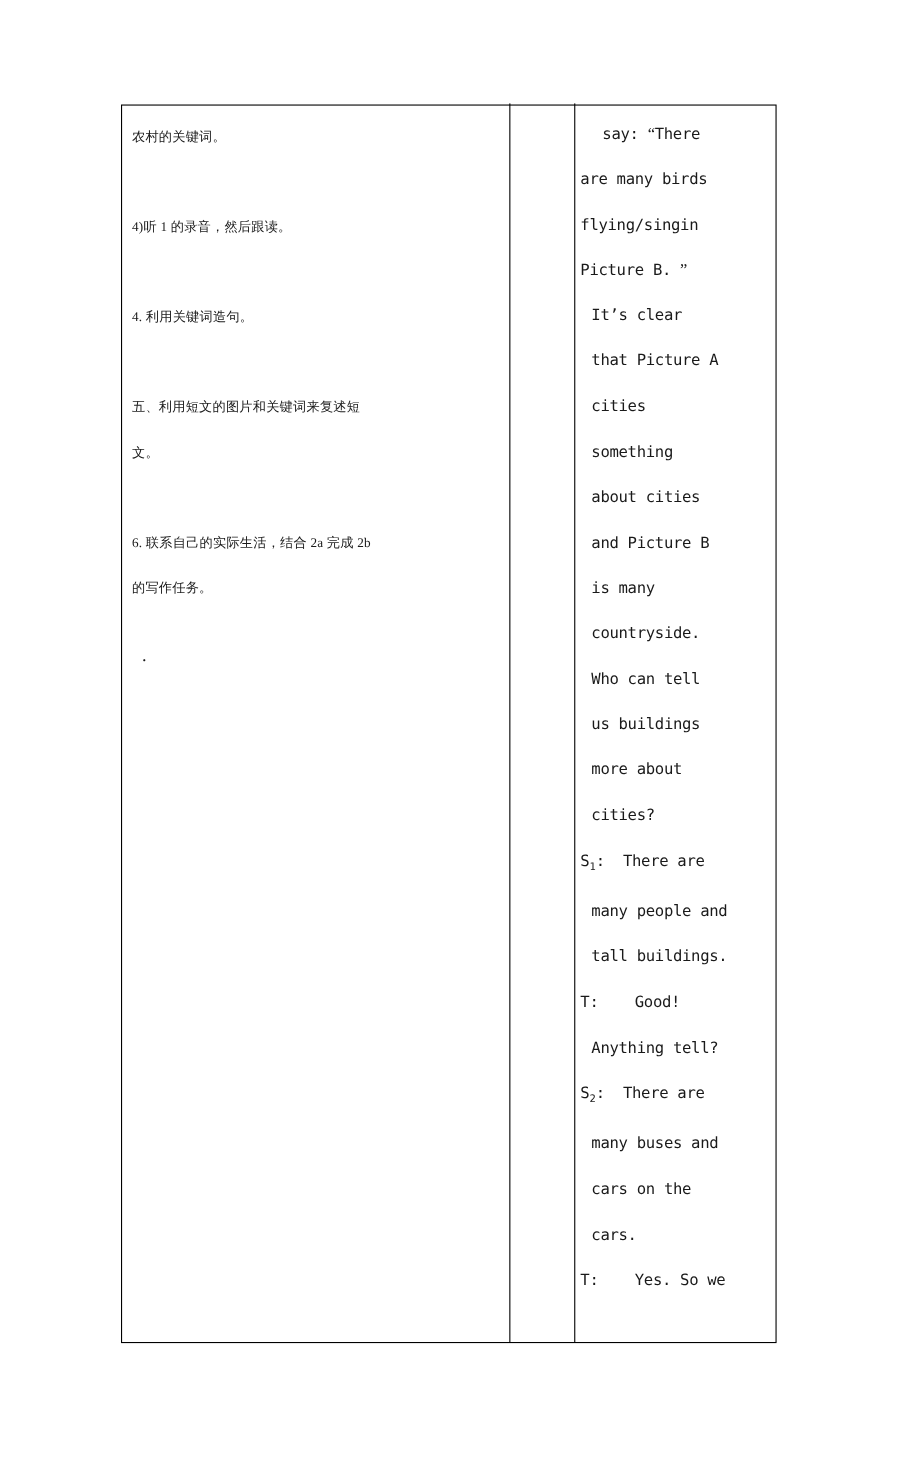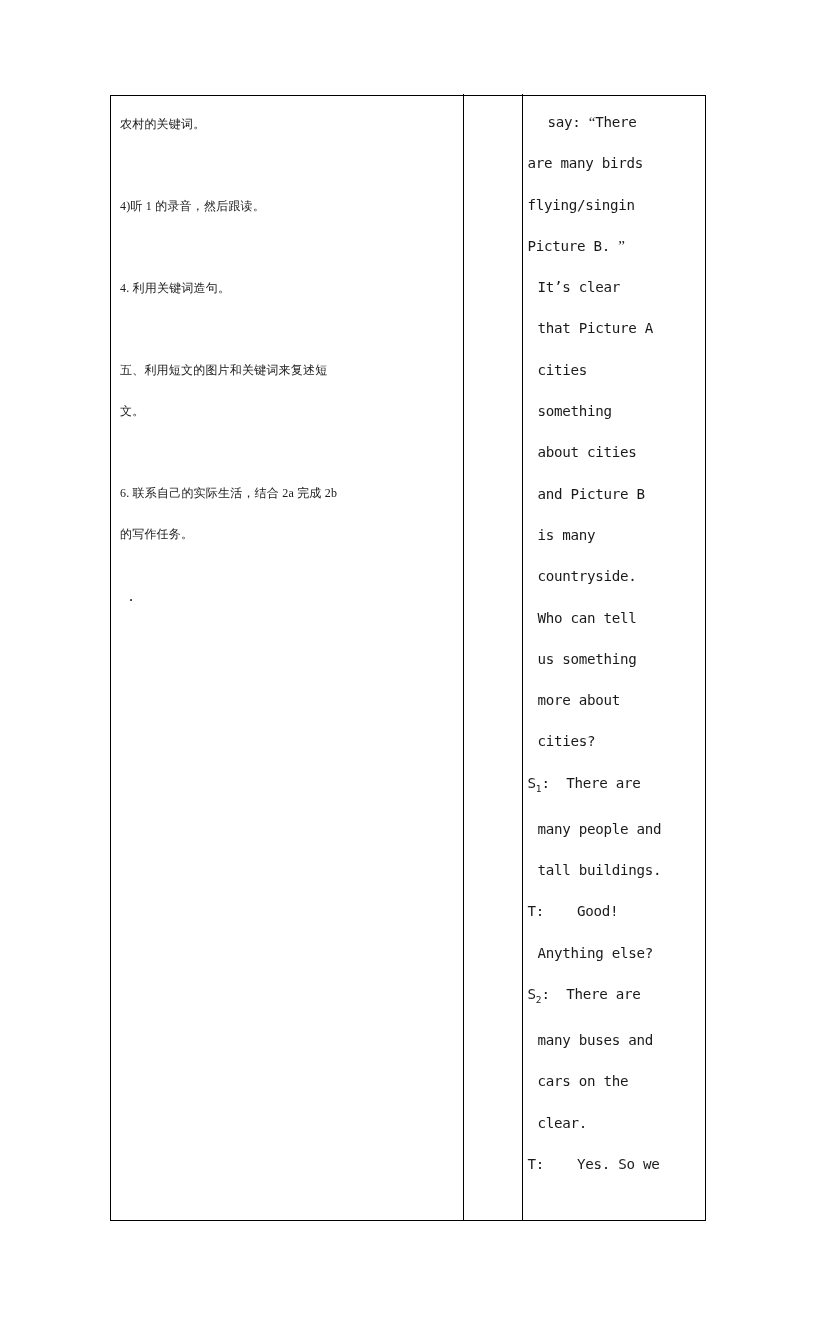--- a/index.html
+++ b/index.html
@@ -149,29 +149,29 @@
         <div class="en-line" style="padding-left: 0px;"><span class="u">Picture B. </span><span class="qclose">”</span></div>
         <div class="en-line" style="padding-left: 10px;"><span>It’s clear</span></div>
         <div class="en-line" style="padding-left: 10px;"><span>that Picture A</span></div>
         <div class="en-line" style="padding-left: 10px;"><span>cities</span></div>
         <div class="en-line" style="padding-left: 10px;"><span>something</span></div>
         <div class="en-line" style="padding-left: 10px;"><span>about </span><span class="u">cities</span></div>
         <div class="en-line" style="padding-left: 10px;"><span>and Picture B</span></div>
         <div class="en-line" style="padding-left: 10px;"><span>is many</span></div>
         <div class="en-line" style="padding-left: 10px;"><span class="u">countryside</span><span>.</span></div>
         <div class="en-line" style="padding-left: 10px;"><span>Who can tell</span></div>
-        <div class="en-line" style="padding-left: 10px;"><span>us something</span></div>
+        <div class="en-line" style="padding-left: 10px;"><span>us buildings</span></div>
         <div class="en-line" style="padding-left: 10px;"><span>more about</span></div>
         <div class="en-line" style="padding-left: 10px;"><span>cities?</span></div>
         <div class="en-line" style="padding-left: 0px;"><span>S</span><span class="sub">1</span><span>:  There are</span></div>
         <div class="en-line" style="padding-left: 10px;"><span>many people and</span></div>
         <div class="en-line" style="padding-left: 10px;"><span>tall buildings.</span></div>
         <div class="en-line" style="padding-left: 0px;"><span>T:    Good!</span></div>
-        <div class="en-line" style="padding-left: 10px;"><span>Anything else?</span></div>
+        <div class="en-line" style="padding-left: 10px;"><span>Anything tell?</span></div>
         <div class="en-line" style="padding-left: 0px;"><span>S</span><span class="sub">2</span><span>:  There are</span></div>
         <div class="en-line" style="padding-left: 10px;"><span>many buses and</span></div>
         <div class="en-line" style="padding-left: 10px;"><span>cars on the</span></div>
-        <div class="en-line" style="padding-left: 10px;"><span>clear.</span></div>
+        <div class="en-line" style="padding-left: 10px;"><span>cars.</span></div>
         <div class="en-line" style="padding-left: 0px;"><span>T:    Yes. So we</span></div>
       </div>
 
   </div>
 </div>
 
 </body></html>

